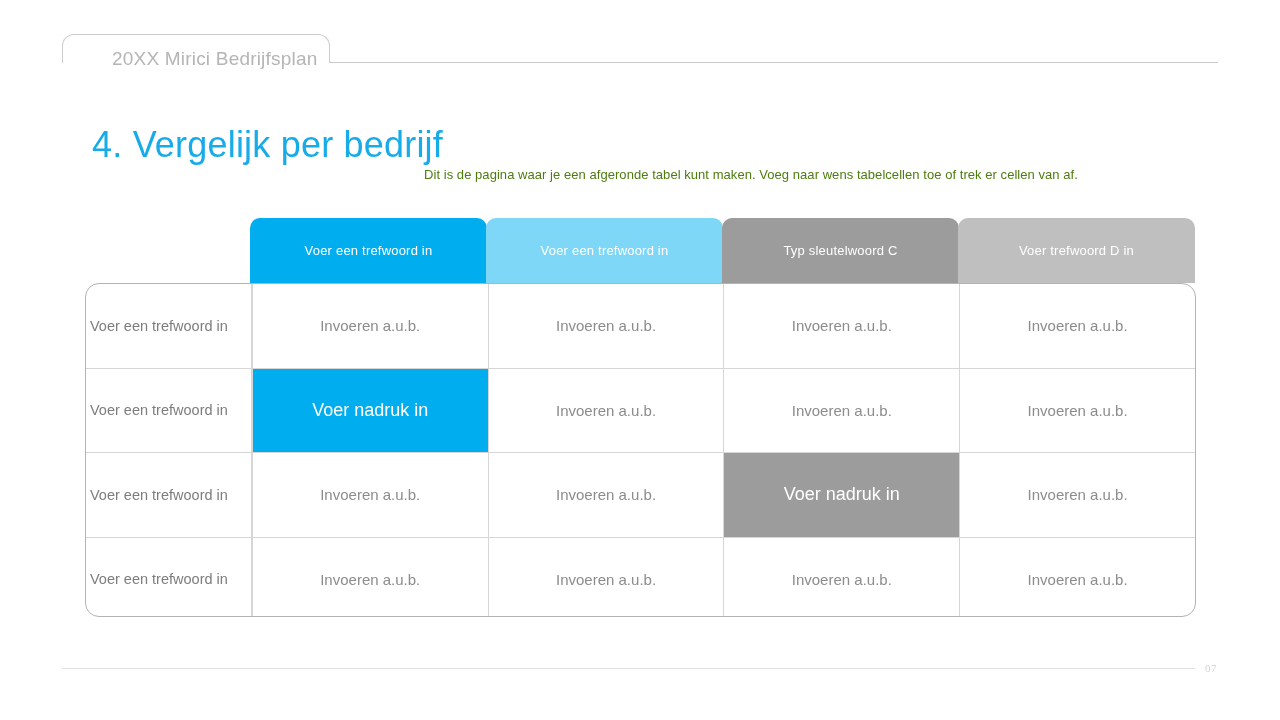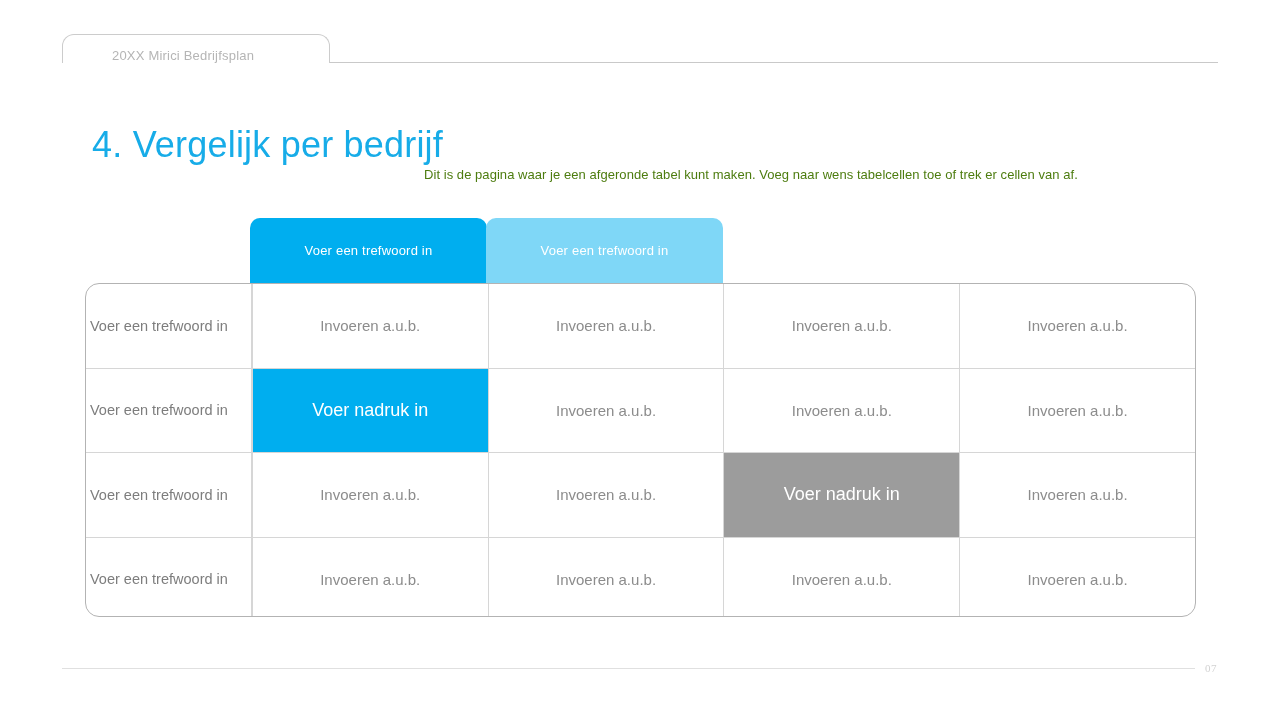--- a/index.html
+++ b/index.html
@@ -41,21 +41,21 @@
     border-bottom: none;
     border-top-left-radius: 12px;
     border-top-right-radius: 12px;
     box-sizing: border-box;
     background: #ffffff;
   }
   #tab-label {
     position: absolute;
     left: 112px;
     top: 48px;
-    font-size: 13px;
+    font-size: 19px;
     color: #b5b5b5;
     letter-spacing: 0.2px;
     white-space: nowrap;
   }
 
   
   #page-title {
     position: absolute;
     left: 92px;
     top: 124px;
@@ -190,20 +190,26 @@
 <div id="page-subtitle">Dit is de pagina waar je een afgeronde tabel kunt maken. Voeg naar wens tabelcellen toe of trek er cellen van af.</div>
 
 <div id="table-wrap">
   <div id="header-row">
       <div class="col-head" style="left: 165px; width: 237px; background: rgb(0, 174, 239);">
         <span>Voer een trefwoord in</span>
       </div>
       <div class="col-head" style="left: 401px; width: 237px; background: rgb(127, 215, 247);">
         <span>Voer een trefwoord in</span>
       </div>
+      <div class="col-head" style="left: 637px; width: 237px; background: rgb(156, 156, 156);">
+        <span>Typ sleutelwoord C</span>
+      </div>
+      <div class="col-head" style="left: 873px; width: 237px; background: rgb(191, 191, 191);">
+        <span>Voer trefwoord D in</span>
+      </div>
     </div>
   <div id="body-box">
       <div class="body-row">
         <div class="cell rowlabel" style="width: 166px;">Voer een trefwoord in</div>
         <div class="cell datacell" style="width: 236px;">Invoeren a.u.b.</div>
         <div class="cell datacell" style="width: 236px;">Invoeren a.u.b.</div>
         <div class="cell datacell" style="width: 236px;">Invoeren a.u.b.</div>
         <div class="cell datacell" style="width: 236px;">Invoeren a.u.b.</div>
       </div>
       <div class="body-row">

